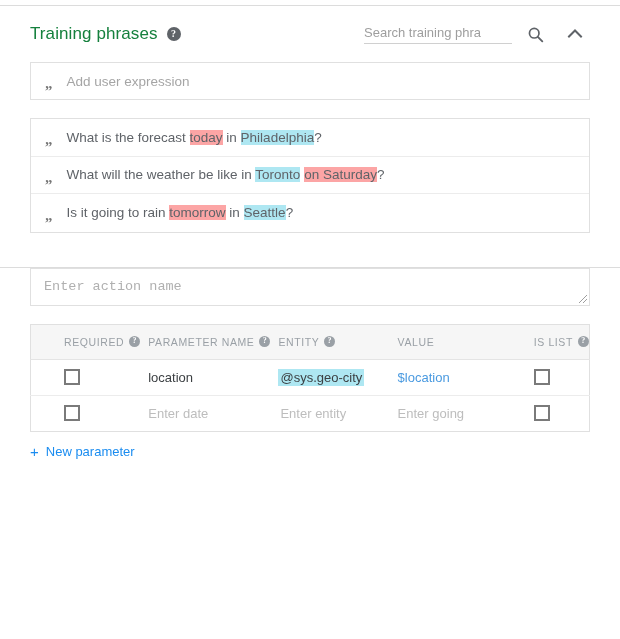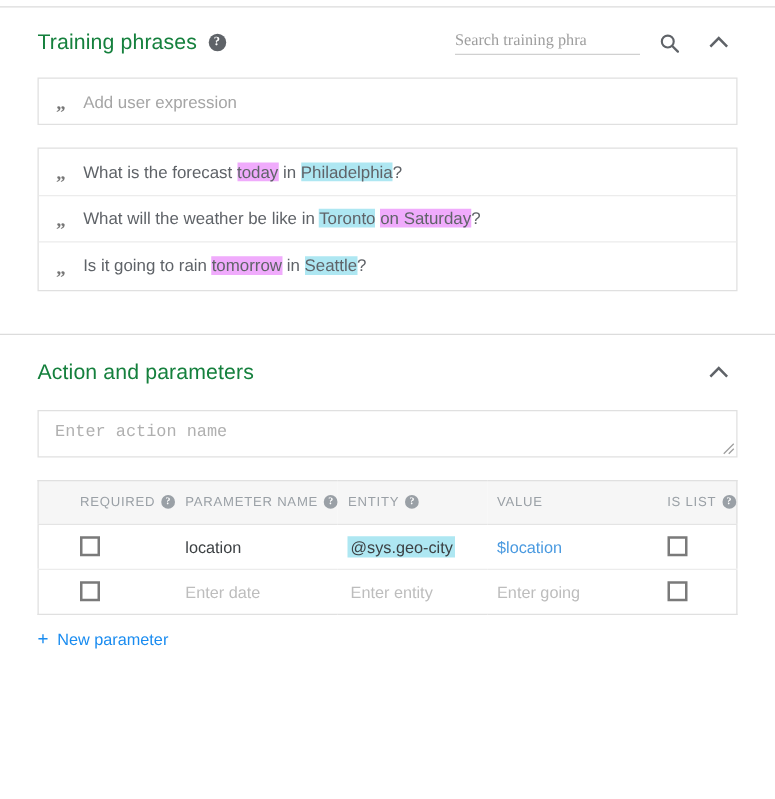--- a/index.html
+++ b/index.html
@@ -58,21 +58,21 @@
     display: flex;
     align-items: flex-end;
     border-bottom: 1px solid #d0d0d0;
     width: 148px;
     padding-bottom: 3px;
     margin-right: 10px;
   }
   .search-input {
     border: none;
     outline: none;
-    font-family: Liberation Serif, serif;
+    font-family: Liberation Sans, sans-serif;
     font-size: 13px;
     color: #5f6368;
     background: transparent;
     width: 100%;
     padding: 0;
   }
   .search-input::placeholder { color: #9e9e9e; }
 
   .icon-btn {
     display: inline-flex;
@@ -128,21 +128,21 @@
     padding: 0 14px;
     border-bottom: 1px solid #ececec;
     cursor: pointer;
   }
   .phrase-row:last-child { border-bottom: none; }
   .phrase-text {
     font-size: 13.5px;
     color: #5f6368;
     white-space: nowrap;
   }
-  .hl-date { background: #f0abfc; }
+  .hl-date { background: #fca5a5; }
   .hl-loc  { background: #aee7f2; }
 
   
   .action-input-wrap { margin: 0 30px; position: relative; }
   .action-input {
     width: 100%;
     height: 38px;
     border: 1px solid #e0e0e0;
     background: #fff;
     font-family: Liberation Mono, monospace;
@@ -282,29 +282,20 @@
       <div class="phrase-row">
         <span class="quote">„</span>
         <span class="phrase-text"><span>Is it going to rain </span><span class="hl-date">tomorrow</span><span> in </span><span class="hl-loc">Seattle</span><span>?</span></span>
       </div>
     </div>
 
   <div style="height:34px;"></div>
   <div class="divider"></div>
 
   
-  <div class="section-head" style="height:60px;">
-    <span class="section-title">Action and parameters</span>
-    <span class="head-spacer"></span>
-    <span class="icon-btn chev-btn">
-      <svg width="20" height="20" viewBox="0 0 20 20">
-        <polyline points="4,12.5 10,6.5 16,12.5" fill="none" stroke="#5f6368" stroke-width="2" stroke-linecap="square"></polyline>
-      </svg>
-    </span>
-  </div>
 
   <div class="action-input-wrap">
     <textarea class="action-input" rows="1" placeholder="Enter action name" style=""></textarea>
     <svg class="resize-grip" viewBox="0 0 10 10">
       <line x1="9" y1="1" x2="1" y2="9" stroke="#9e9e9e" stroke-width="1"></line>
       <line x1="9" y1="5" x2="5" y2="9" stroke="#9e9e9e" stroke-width="1"></line>
     </svg>
   </div>
 
   <table class="params-table">

